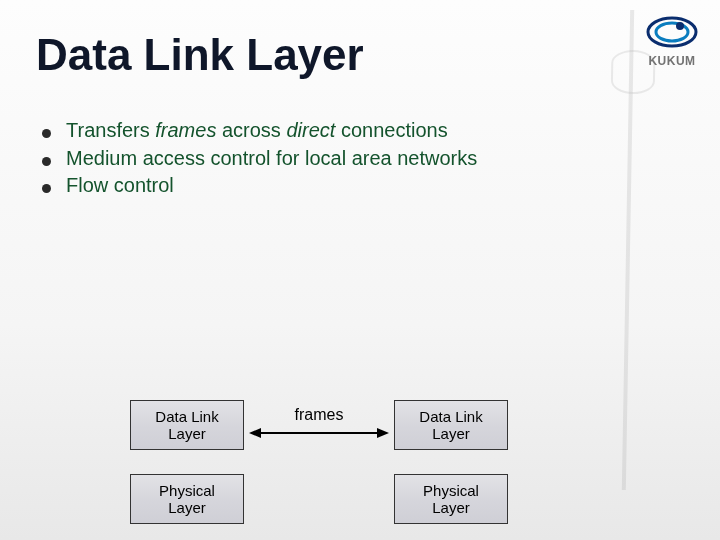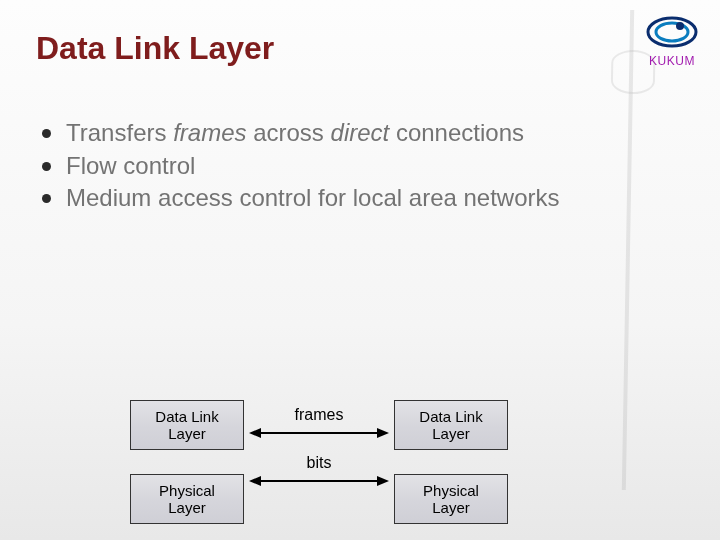--- a/index.html
+++ b/index.html
@@ -36,45 +36,45 @@
     right: 20px;
     text-align: center;
     z-index: 2;
   }
   .logo-swirl {
     width: 56px; height: 40px;
     margin: 0 auto;
   }
   .logo-text {
     font-size: 12px;
-    font-weight: normal;
-    color: #a21caf;
+    font-weight: bold;
+    color: #737373;
     letter-spacing: 0.5px;
     margin-top: -2px;
   }
   .title {
     position: absolute;
     top: 30px;
     left: 36px;
-    font-size: 32px;
+    font-size: 44px;
     font-weight: bold;
-    color: #7f1d1d;
+    color: #0f172a;
     z-index: 2;
   }
   .bullets {
     position: absolute;
     top: 118px;
     left: 36px;
     right: 30px;
     z-index: 2;
   }
   .bullets li {
     list-style: none;
-    font-size: 24px;
-    color: #737373;
+    font-size: 20px;
+    color: #14532d;
     line-height: 1.28;
     padding-left: 30px;
     position: relative;
     margin-bottom: 2px;
   }
   .bullets li::before {
     content: "";
     position: absolute;
     left: 6px;
     top: 11px;
@@ -147,44 +147,36 @@
   </svg>
   <div class="logo-text">KUKUM</div>
 </div>
 
 <div class="title">Data Link Layer</div>
 
 <ul class="bullets">
   <li>
     <span>Transfers </span><span class="italic">frames</span><span> across </span><span class="italic">direct</span><span> connections</span>
   </li>
+  <li><span>Medium access control for local area networks</span></li>
   <li><span>Flow control</span></li>
-  <li><span>Medium access control for local area networks</span></li>
 </ul>
 
 <div class="diagram">
   <div class="stack">
     <div class="layer-box">Data Link<br>Layer</div>
     <div class="layer-box">Physical<br>Layer</div>
   </div>
   <div class="mid">
     <div class="conn">
       <div class="conn-label">frames</div>
       <svg class="darrow" viewBox="0 0 140 14">
         <line x1="8" y1="7" x2="132" y2="7" stroke="#000" stroke-width="2"></line>
         <polygon points="0,7 12,2 12,12" fill="#000"></polygon>
         <polygon points="140,7 128,2 128,12" fill="#000"></polygon>
       </svg>
     </div>
-    <div class="conn">
-      <div class="conn-label">bits</div>
-      <svg class="darrow" viewBox="0 0 140 14">
-        <line x1="8" y1="7" x2="132" y2="7" stroke="#000" stroke-width="2"></line>
-        <polygon points="0,7 12,2 12,12" fill="#000"></polygon>
-        <polygon points="140,7 128,2 128,12" fill="#000"></polygon>
-      </svg>
-    </div>
   </div>
   <div class="stack">
     <div class="layer-box">Data Link<br>Layer</div>
     <div class="layer-box">Physical<br>Layer</div>
   </div>
 </div>
 
 </body></html>

